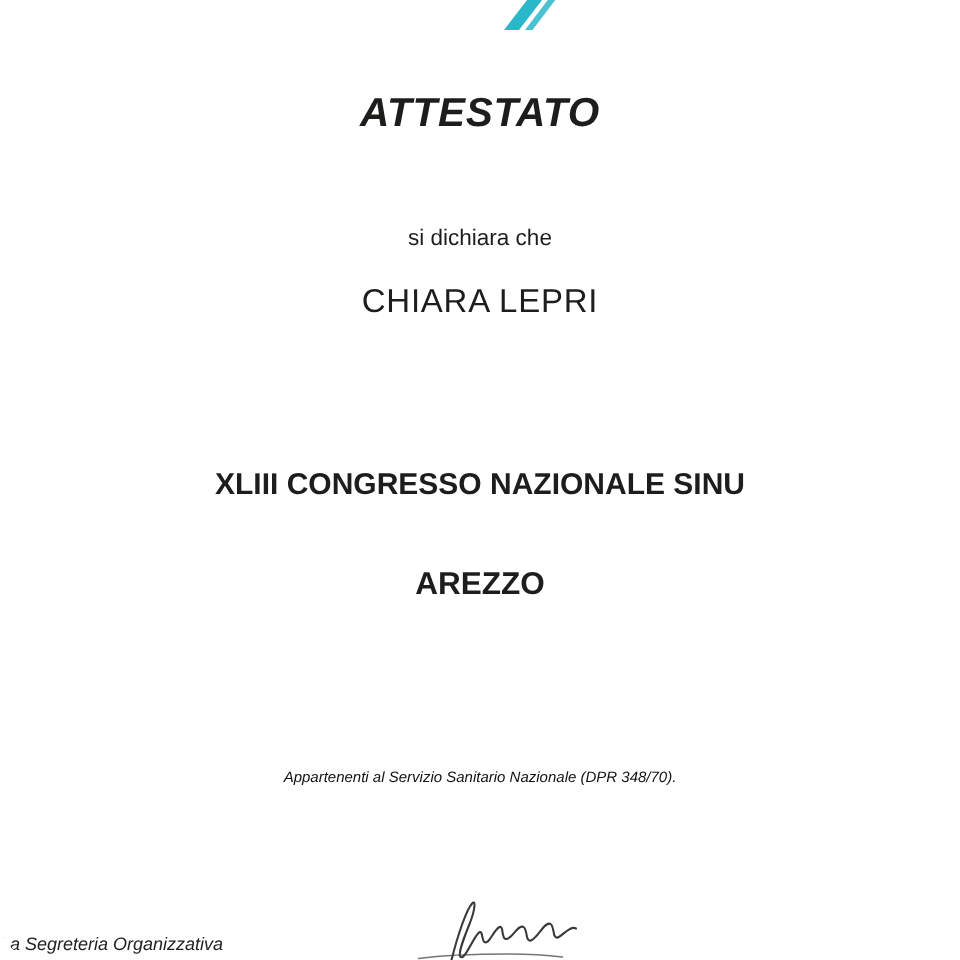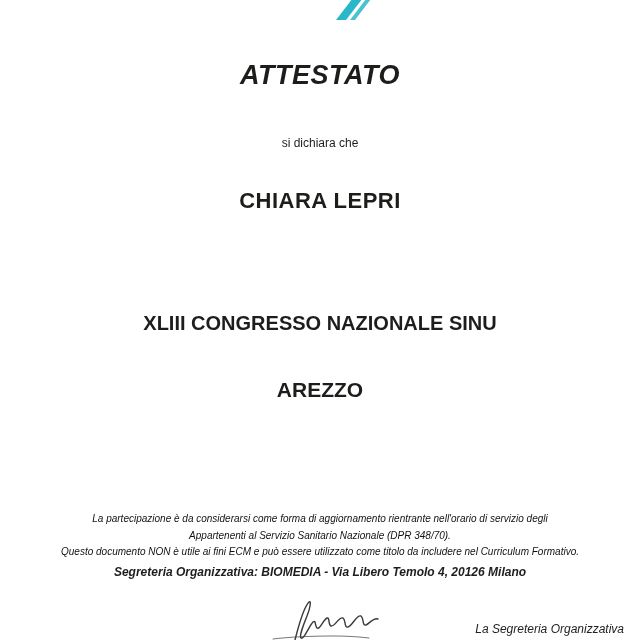--- a/index.html
+++ b/index.html
@@ -31,27 +31,27 @@
     height: 26px;
   }
   .title {
     top: 60px;
     font-size: 27px;
     font-weight: bold;
     font-style: italic;
     letter-spacing: 0.5px;
   }
   .declaration {
-    top: 136px;
-    font-size: 12px;
+    top: 150px;
+    font-size: 15px;
   }
   .recipient {
     top: 188px;
     font-size: 22px;
-    font-weight: bold;
+    font-weight: normal;
     letter-spacing: 0.5px;
   }
   .participation {
     top: 257px;
     font-size: 13px;
   }
   .event {
     top: 312px;
     font-size: 20px;
     font-weight: bold;
@@ -75,23 +75,23 @@
   .organizer {
     top: 565px;
     font-size: 12px;
     font-weight: bold;
     font-style: italic;
   }
   .signature-block {
     position: absolute;
     top: 600px;
     left: 0;
-    right: 16px;
+    right: 4px;
     height: 40px;
-    text-align: right;
+    text-align: left;
   }
   .signature-label {
     position: absolute;
     top: 22px;
     left: 0;
     right: 0;
     font-size: 12px;
     font-style: italic;
     color: #222222;
   }
@@ -120,26 +120,23 @@
 
   <div class="line recipient">CHIARA LEPRI</div>
 
 
   <div class="line event">XLIII CONGRESSO NAZIONALE SINU</div>
 
   <div class="line location">AREZZO</div>
 
 
   <div class="line disclaimer">
-    <div>La partecipazione è da considerarsi come forma di aggiornamento rientrante nell'orario di servizio degli</div>
     <div>Appartenenti al Servizio Sanitario Nazionale (DPR 348/70).</div>
-    <div>Questo documento NON è utile ai fini ECM e può essere utilizzato come titolo da includere nel Curriculum Formativo.</div>
   </div>
 
-  <div class="line organizer">Segreteria Organizzativa: BIOMEDIA - Via Libero Temolo 4, 20126 Milano</div>
 
   <div class="signature-block">
     <svg class="signature-scrawl" viewBox="0 0 150 42" aria-hidden="true">
       <path d="M52,40 C56,24 62,6 66,2 C68,0 68,6 64,16 C60,26 56,36 58,38
                C61,40 66,26 70,22 C73,19 72,27 74,28 C77,30 80,20 84,18
                C87,17 85,25 88,26 C92,27 96,16 100,18 C103,20 101,28 105,27
                C110,25 114,14 118,16 C121,18 119,26 123,25 C127,23 131,17 135,19" fill="none" stroke="#3a3a3a" stroke-width="1.4" stroke-linecap="round"></path>
       <path d="M30,39 C45,37 70,36 90,36 C105,36 118,37 126,38" fill="none" stroke="#3a3a3a" stroke-width="1" stroke-linecap="round" opacity="0.7"></path>
     </svg>
     <div class="signature-label">La Segreteria Organizzativa</div>

